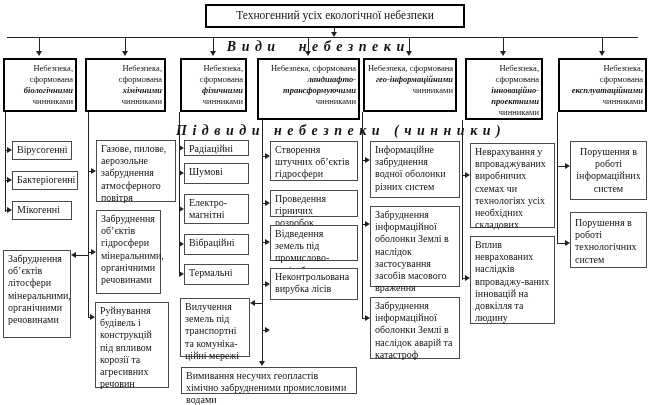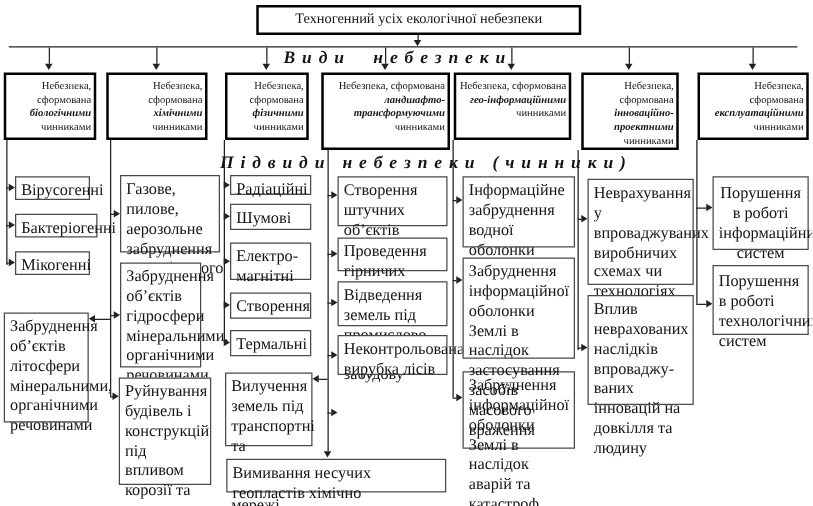--- a/index.html
+++ b/index.html
@@ -6,21 +6,21 @@
   #canvas{position:relative;width:650px;height:405px;background:#fff;overflow:hidden;
           font-family:"Liberation Serif","DejaVu Serif",serif;color:#141414;}
   .titlebox{position:absolute;left:205px;top:4px;width:260px;height:24px;border:2px solid #000;
             box-sizing:border-box;text-align:center;font-size:11.5px;line-height:19px;background:#fff;}
   .buslabel{position:absolute;font-weight:bold;font-style:italic;font-size:14px;
             letter-spacing:1px;text-align:center;white-space:pre;background:transparent;}
   .hdr{position:absolute;border:2px solid #000;background:#fff;box-sizing:border-box;
        font-size:8.5px;line-height:1.28;text-align:right;padding:3px 2px;}
   .hdr .em{font-weight:bold;font-style:italic;}
   .box{position:absolute;border:1px solid #4a4a4a;background:#fff;box-sizing:border-box;
-       font-size:13px;line-height:1.22;padding:2px 4px;text-align:left;}
+       font-size:10px;line-height:1.22;padding:2px 4px;text-align:left;}
   .box.center{text-align:center;}
   .line{position:absolute;background:#222;}
   .ah{position:absolute;width:0;height:0;}
   .ah.r{border-top:3px solid transparent;border-bottom:3px solid transparent;border-left:5px solid #222;}
   .ah.l{border-top:3px solid transparent;border-bottom:3px solid transparent;border-right:5px solid #222;}
   .ah.d{border-left:3px solid transparent;border-right:3px solid transparent;border-top:5px solid #222;}
 </style>
 </head>
 <body>
 
@@ -113,21 +113,21 @@
 
   <div class="line" style="left:179px;top:112px;width:1px;height:162px"></div>
   <div class="ah r" style="left:179px;top:145px"></div>
   <div class="ah r" style="left:179px;top:170px"></div>
   <div class="ah r" style="left:179px;top:206px"></div>
   <div class="ah r" style="left:179px;top:241px"></div>
   <div class="ah r" style="left:179px;top:271px"></div>
   <div class="box" style="left:184px;top:140px;width:65px;height:16px">Радіаційні</div>
   <div class="box" style="left:184px;top:163px;width:65px;height:21px">Шумові</div>
   <div class="box" style="left:184px;top:194px;width:65px;height:30px">Електро-магнітні</div>
-  <div class="box" style="left:184px;top:234px;width:65px;height:21px">Створення</div>
+  <div class="box" style="left:184px;top:234px;width:65px;height:21px">Вібраційні</div>
   <div class="box" style="left:184px;top:264px;width:65px;height:21px">Термальні</div>
   <div class="box" style="left:180px;top:298px;width:70px;height:59px">Вилучення земель під транспортні та комуніка-ційні мережі</div>
   <div class="box" style="left:181px;top:367px;width:176px;height:27px">Вимивання несучих геопластів хімічно забрудненими промисловими водами</div>
 
   <div class="line" style="left:262px;top:120px;width:1px;height:241px"></div>
   <div class="line" style="left:262px;top:156px;width:3px;height:1px"></div>
   <div class="ah r" style="left:265px;top:153px"></div>
   <div class="line" style="left:262px;top:203px;width:3px;height:1px"></div>
   <div class="ah r" style="left:265px;top:200px"></div>
   <div class="line" style="left:262px;top:242px;width:3px;height:1px"></div>

